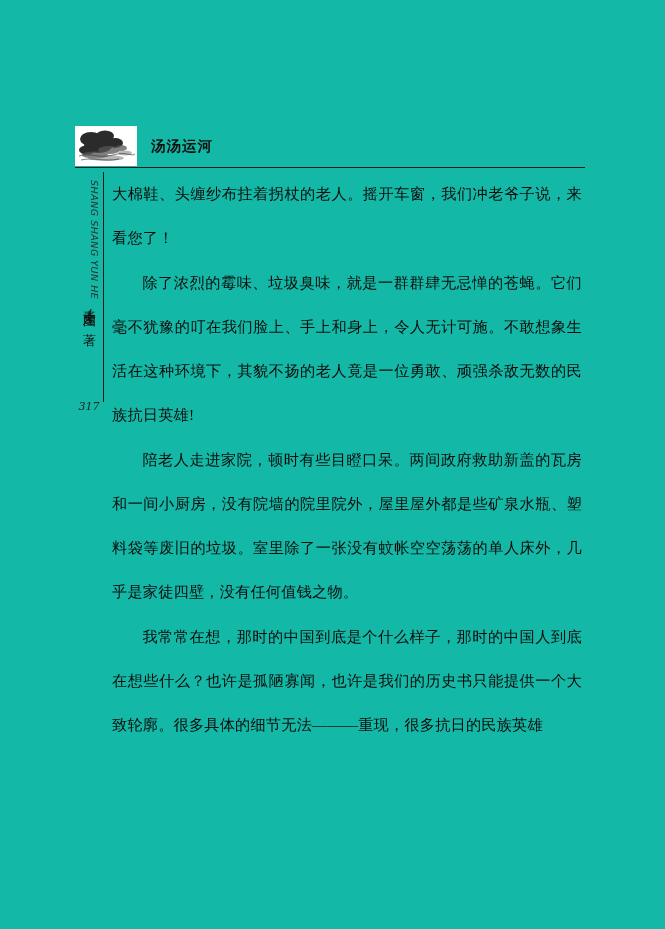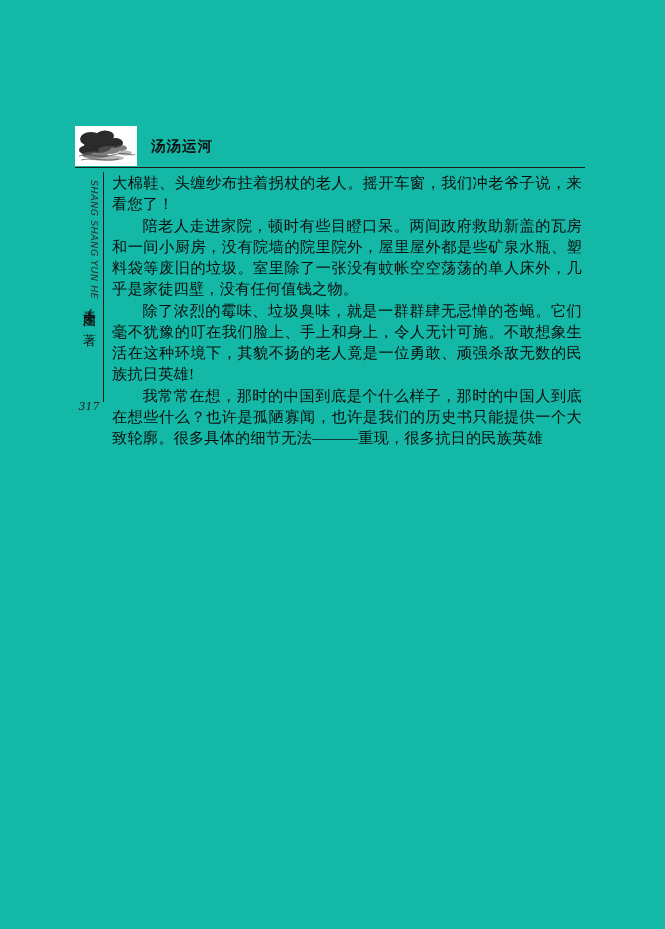--- a/index.html
+++ b/index.html
@@ -115,21 +115,21 @@
   
   .body-text {
     position: absolute;
     left: 112px;
     top: 172px;
     width: 470px;
   }
   .body-text p {
     margin: 0 0 1px 0;
     font-size: 15.2px;
-    line-height: 21px;
+    line-height: 44px;
     text-align: justify;
     text-justify: inter-ideograph;
     letter-spacing: 0.2px;
     color: #0d0d0d;
   }
   .body-text p.indent {
     text-indent: 2em;
   }
 </style>
 </head>
@@ -169,18 +169,18 @@
 
   <div class="spine">
     <div class="spine-rule"></div>
     <div class="spine-pinyin">SHANG SHANG YUN HE</div>
     <div class="spine-author">秦建国/著</div>
     <div class="spine-pageno">317</div>
   </div>
 
   <div class="body-text">
     <p>大棉鞋、头缠纱布拄着拐杖的老人。摇开车窗，我们冲老爷子说，来看您了！</p>
+    <p class="indent">除了浓烈的霉味、垃圾臭味，就是一群群肆无忌惮的苍蝇。它们毫不犹豫的叮在我们脸上、手上和身上，令人无计可施。不敢想象生活在这种环境下，其貌不扬的老人竟是一位勇敢、顽强杀敌无数的民族抗日英雄!</p>
     <p class="indent">陪老人走进家院，顿时有些目瞪口呆。两间政府救助新盖的瓦房和一间小厨房，没有院墙的院里院外，屋里屋外都是些矿泉水瓶、塑料袋等废旧的垃圾。室里除了一张没有蚊帐空空荡荡的单人床外，几乎是家徒四壁，没有任何值钱之物。</p>
-    <p class="indent">除了浓烈的霉味、垃圾臭味，就是一群群肆无忌惮的苍蝇。它们毫不犹豫的叮在我们脸上、手上和身上，令人无计可施。不敢想象生活在这种环境下，其貌不扬的老人竟是一位勇敢、顽强杀敌无数的民族抗日英雄!</p>
     <p class="indent">我常常在想，那时的中国到底是个什么样子，那时的中国人到底在想些什么？也许是孤陋寡闻，也许是我们的历史书只能提供一个大致轮廓。很多具体的细节无法———重现，很多抗日的民族英雄</p>
   </div>
 
 </div>
 
 </body></html>

